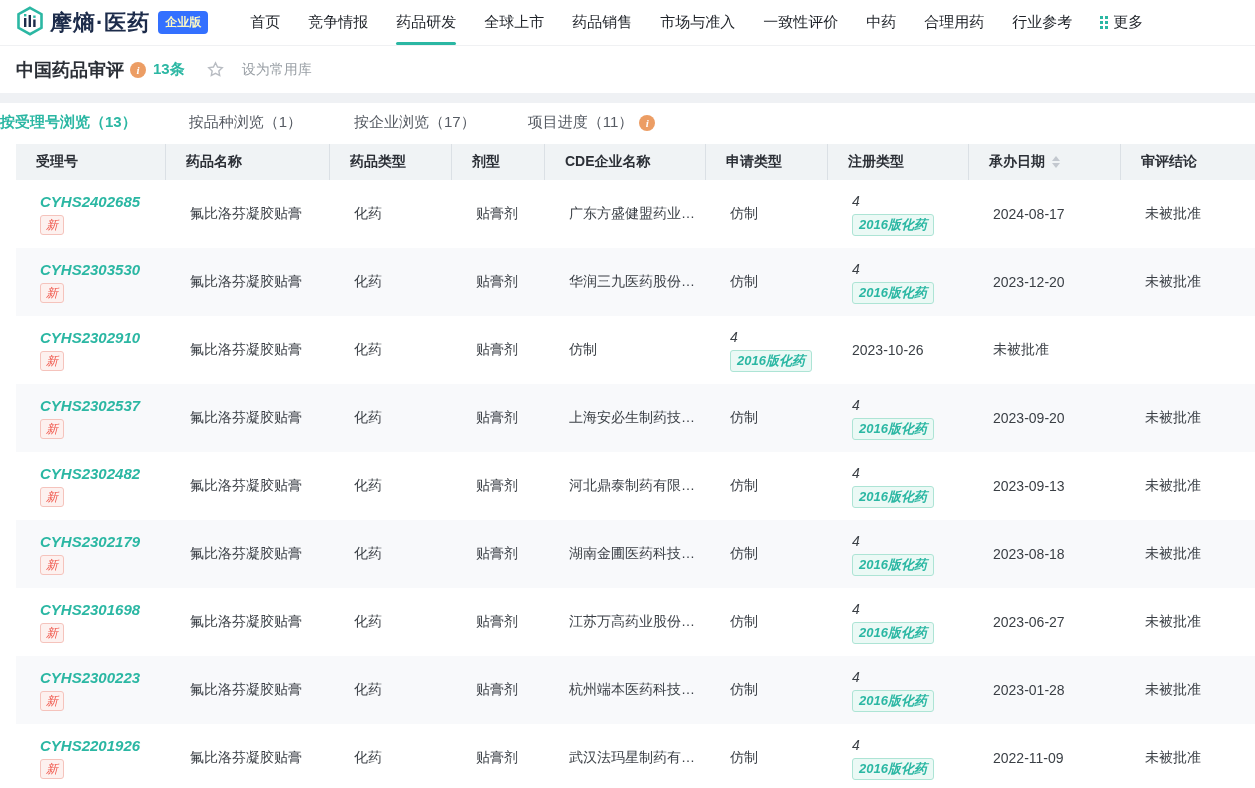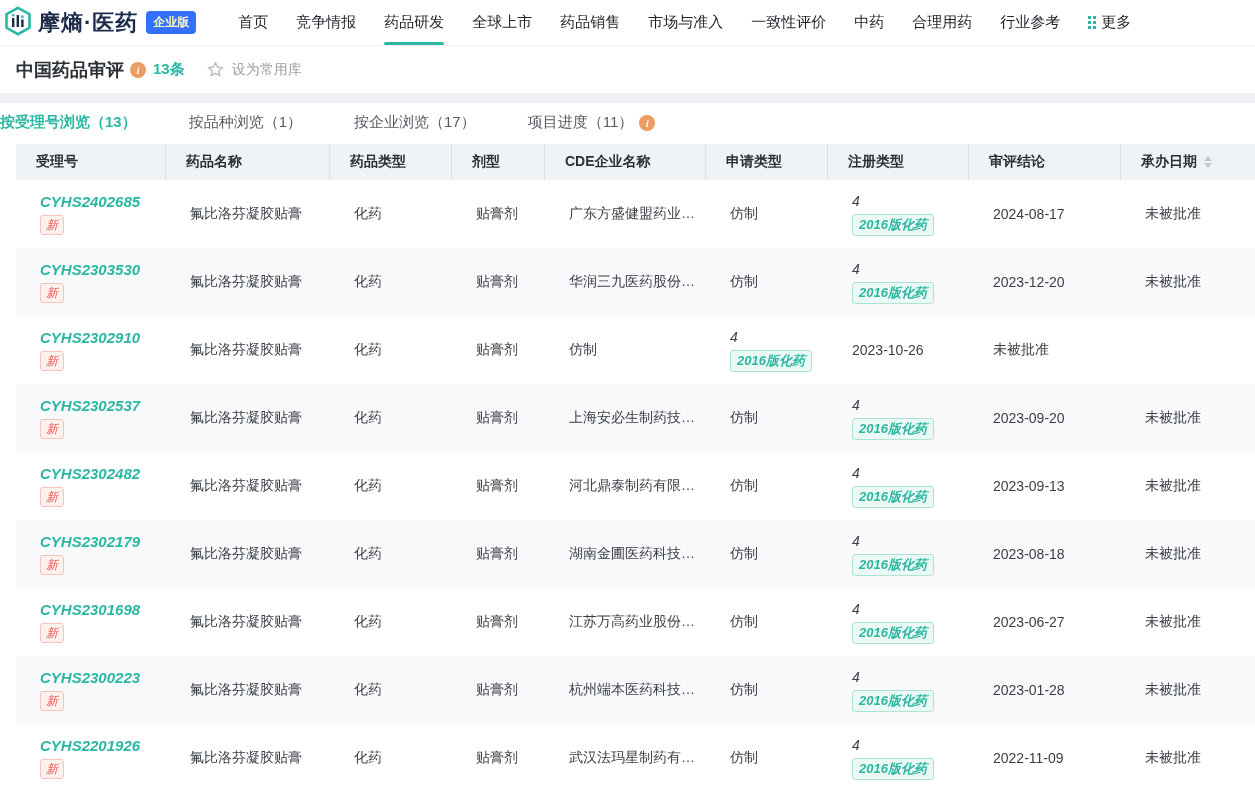--- a/index.html
+++ b/index.html
@@ -1,21 +1,21 @@
 <!DOCTYPE html>
 <html><head>
 <meta charset="utf-8">
 <style>
   * { margin:0; padding:0; box-sizing:border-box; }
   html,body { width:1255px; height:788px; overflow:hidden; background:#fff;
     font-family:"Liberation Sans","DejaVu Sans",sans-serif; color:#333; }
 
   
   .navbar { height:46px; background:#fff; display:flex; align-items:center;
-    padding:0 4px; border-bottom:1px solid #f0f1f3; position:relative; }
+    padding:0 16px; border-bottom:1px solid #f0f1f3; position:relative; }
   .logo { display:flex; align-items:center; gap:6px; cursor:pointer; }
   .logo-text { font-size:22px; font-weight:bold; color:#1c2b4a; letter-spacing:1px; }
   .logo-badge { background:#3370ff; color:#fef9c3; font-size:12px; font-weight:bold;
     padding:3px 7px; border-radius:4px; margin-left:2px; }
   .nav-items { display:flex; align-items:center; gap:28px; margin-left:42px; height:100%; }
   .nav-item { font-size:15px; color:#1f2329; font-weight:500; cursor:pointer;
     height:100%; display:flex; align-items:center; position:relative; white-space:nowrap; }
   .nav-item.active::after { content:""; position:absolute; left:0; right:0; bottom:0;
     height:3px; background:#2bb7a3; border-radius:2px; }
   .nav-more { display:flex; align-items:center; gap:5px; }
@@ -24,21 +24,21 @@
   .grid-icon i { background:#2bb7a3; width:3px; height:3px; display:block; }
 
   
   .titlebar { height:47px; background:#fff; display:flex; align-items:center;
     padding:0 16px; }
   .page-title { font-size:18px; font-weight:bold; color:#2b2f36; }
   .info-dot { width:16px; height:16px; border-radius:50%; background:#ec9d64; color:#fff;
     font-size:11px; font-weight:bold; font-family:"Liberation Serif",serif; font-style:italic;
     display:inline-flex; align-items:center; justify-content:center; margin-left:6px; }
   .count { color:#2bb7a3; font-size:15px; font-weight:bold; margin-left:7px; }
-  .fav { display:flex; align-items:flex-start; gap:8px; margin-left:22px; cursor:pointer;font-family:Liberation Serif, serif; }
+  .fav { display:flex; align-items:flex-start; gap:18px; margin-left:22px; cursor:pointer;font-family:Liberation Serif, serif; }
   .fav svg { display:block; }
   .fav-label { color:#9aa0a6; font-size:14px; }
 
   .gap-strip { height:10px; background:#eff1f4; }
 
   
   .tabs { height:39px; background:#fff; display:flex; align-items:center; gap:52px;
     padding:0 0; }
   .tab { font-size:15px; color:#565b63; cursor:pointer; display:flex; align-items:center;
     gap:5px; white-space:nowrap; }
@@ -180,28 +180,28 @@
 
 <div class="table">
   <div class="thead grid-cols">
     <div class="th">受理号</div>
     <div class="th">药品名称</div>
     <div class="th">药品类型</div>
     <div class="th">剂型</div>
     <div class="th">CDE企业名称</div>
     <div class="th">申请类型</div>
     <div class="th">注册类型</div>
-    <div class="th">审评结论</div>
     <div class="th">
       <span>承办日期</span>
       <span class="sort">
           <i class="up"></i>
           <i class="down"></i>
         </span>
     </div>
+    <div class="th">审评结论</div>
   </div>
   <div>
   <div class="trow grid-cols">
     <div class="cell stack">
       <a class="accept-link">CYHS2402685</a>
       <span class="badge-new">新</span>
     </div>
     <div class="cell">氟比洛芬凝胶贴膏</div>
     <div class="cell">化药</div>
     <div class="cell">贴膏剂</div>

